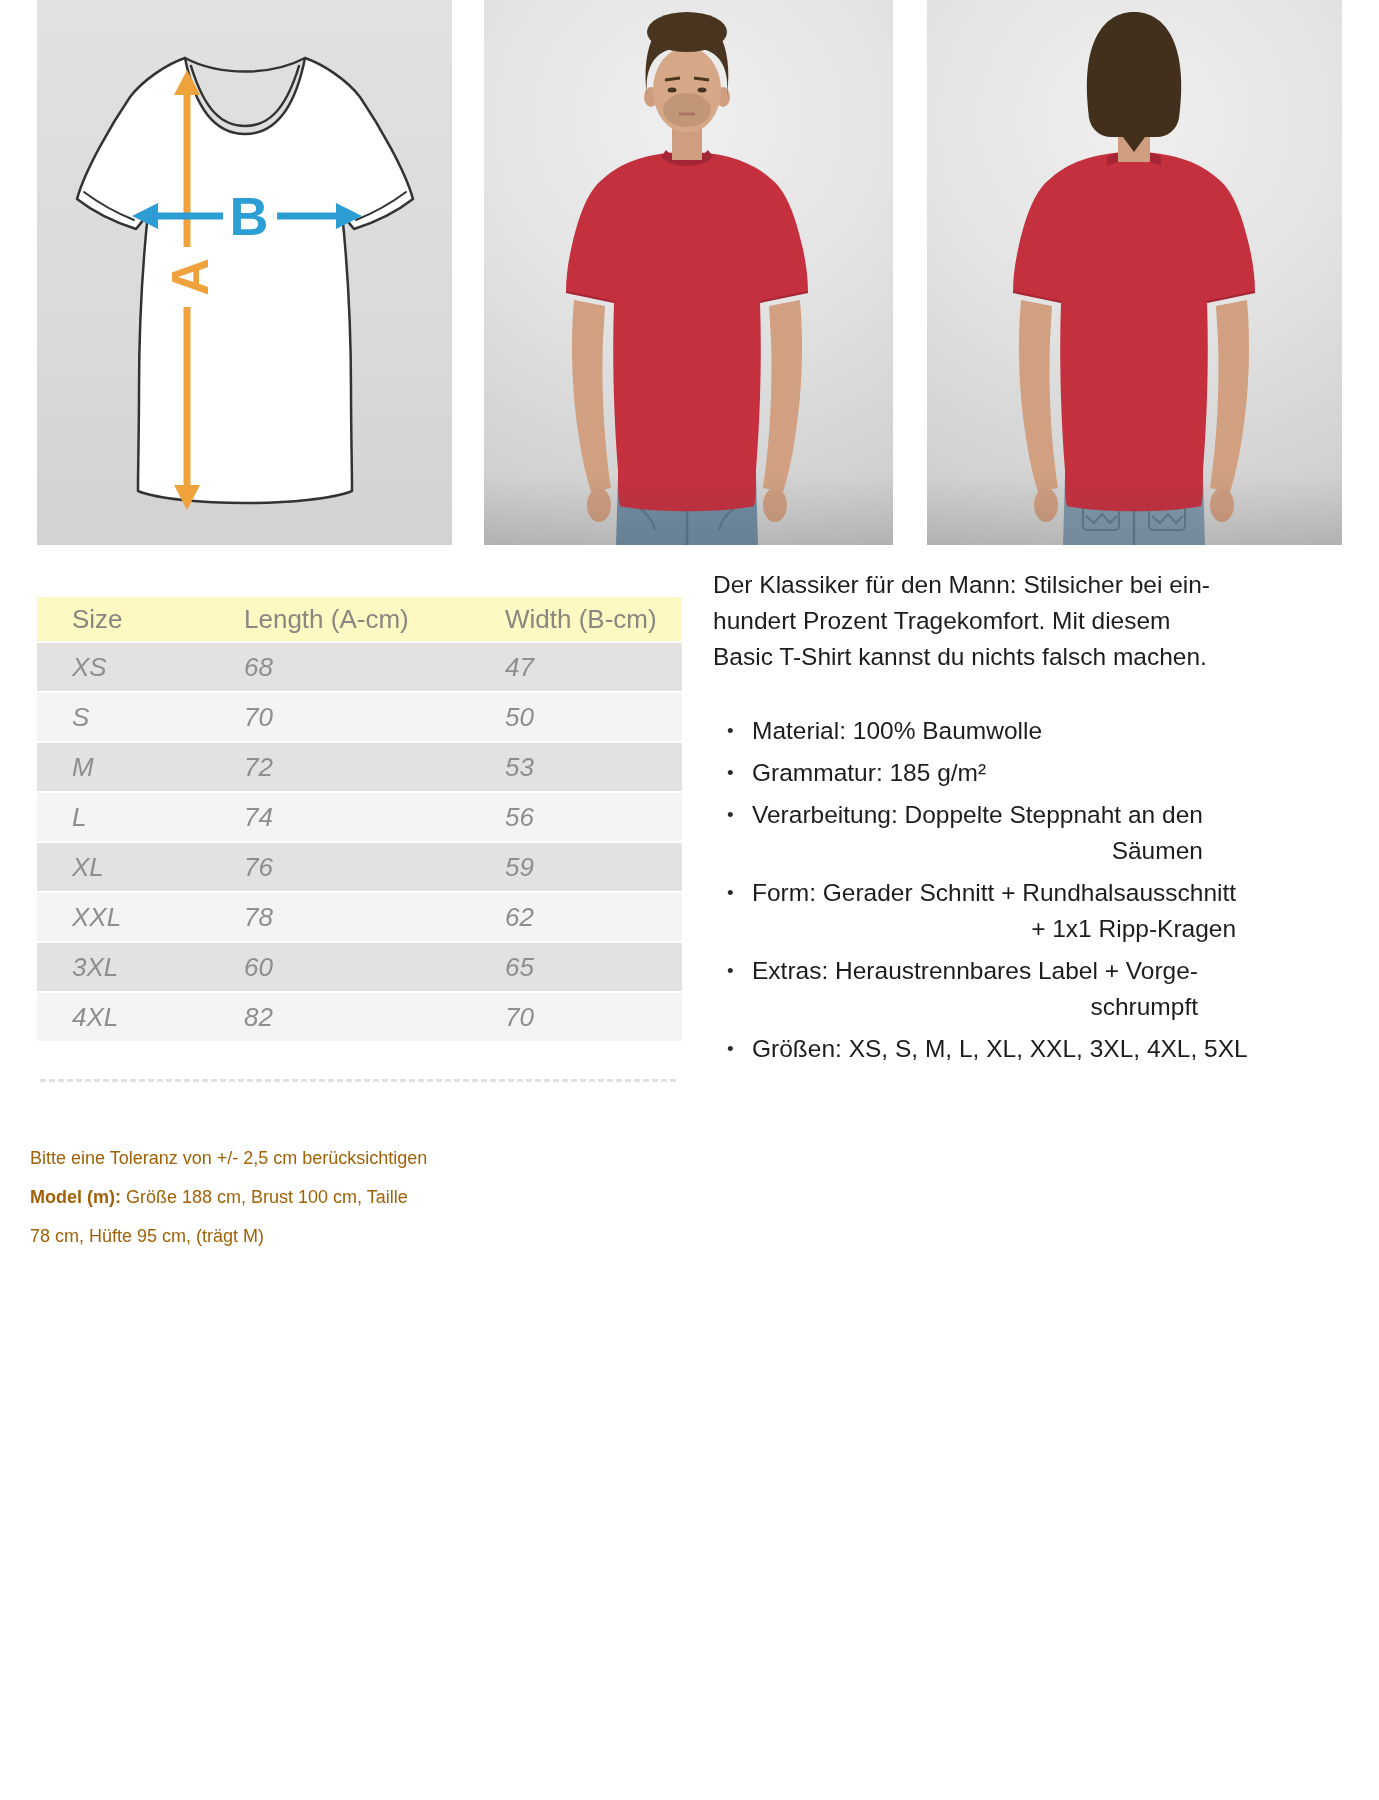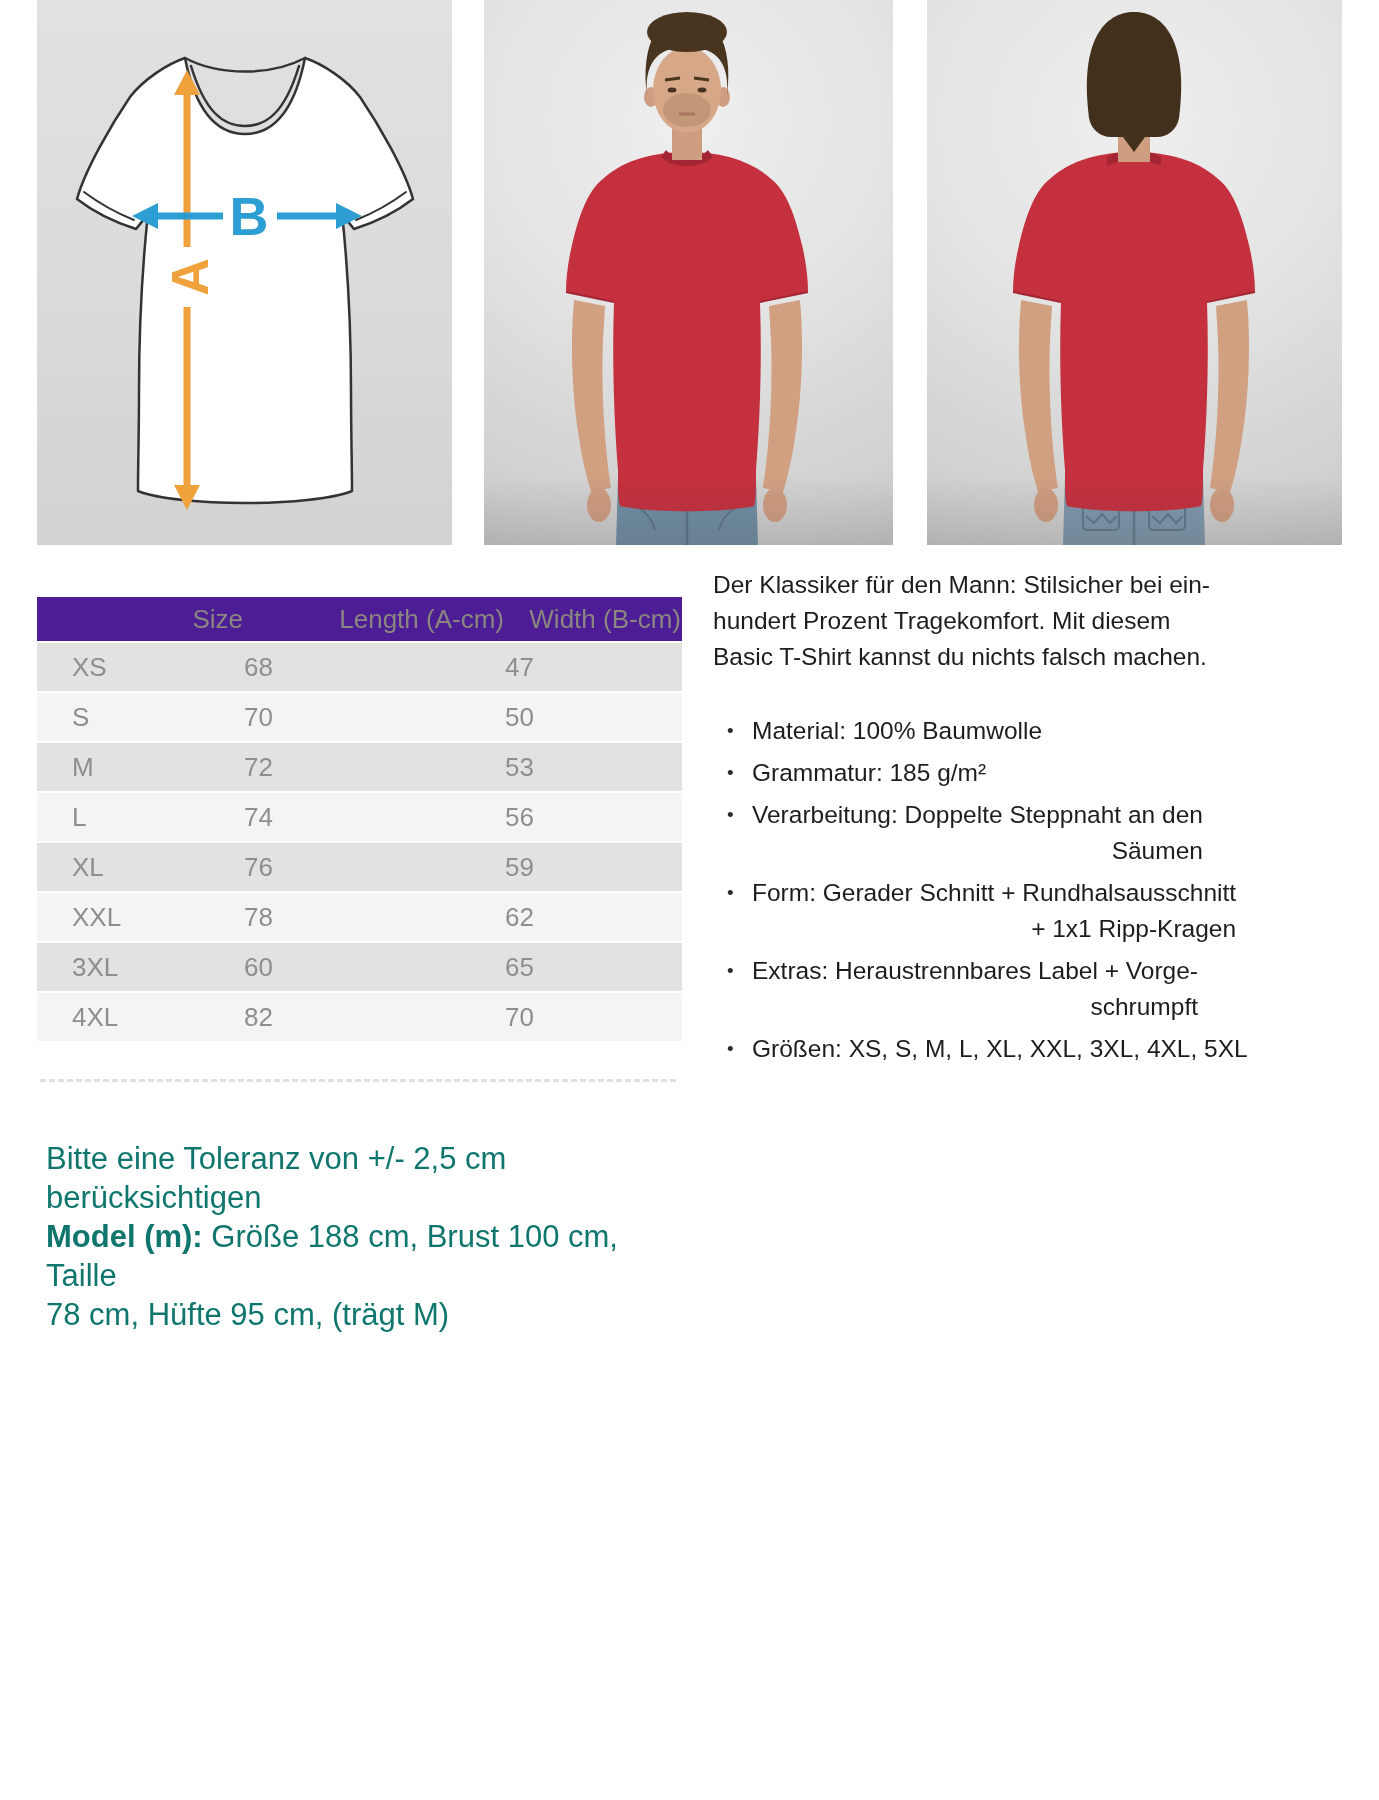--- a/index.html
+++ b/index.html
@@ -12,32 +12,32 @@
   #panel-diagram{left:37px;width:415px;background:linear-gradient(180deg,#e1e1e1 0%,#dadad9 60%,#d3d2d1 100%);}
   #panel-front{left:484px;width:409px;background:radial-gradient(130% 95% at 50% 22%, #efefef 0%, #e3e3e3 40%, #cfcfcf 80%, #c2c2c2 100%);}
   #panel-back{left:927px;width:415px;background:radial-gradient(130% 95% at 50% 22%, #efefef 0%, #e3e3e3 40%, #cfcfcf 80%, #c2c2c2 100%);}
   .floor{position:absolute;left:0;right:0;bottom:0;height:70px;
          background:linear-gradient(180deg,rgba(0,0,0,0) 0%,rgba(60,60,60,.16) 100%);}
 
   
   table.size-table{position:absolute;left:37px;top:595px;width:645px;
                    border-collapse:separate;border-spacing:0 2px;
                    font-size:26px;table-layout:fixed;}
-  table.size-table th{height:42px;font-weight:400;text-align:right;color:#8a8680;background:#4c1d95;}
-  table.size-table td{height:46px;color:#8f8e8c;background:#f5f4f2;}
+  table.size-table th{height:42px;font-weight:400;text-align:left;color:#8a8680;background:#fef9c3;}
+  table.size-table td{height:46px;color:#8f8e8c;background:#f5f4f2;font-style:italic;}
   table.size-table tbody tr:nth-child(odd) td{background:#e4e2e1;}
   .size-table .c0{padding-left:35px;}
   .size-table th.c1, .size-table td.c1{padding-left:0;}
   .size-table th.c2, .size-table td.c2{padding-left:0;}
   .table-rule{position:absolute;left:40px;top:1079px;width:636px;height:0;
               border-top:3px dashed #e4e1dd;}
 
   
-  .note{position:absolute;left:46px;top:1139px;width:600px;
-        font-size:31px;line-height:39px;color:#0f766e;}
+  .note{position:absolute;left:30px;top:1139px;width:600px;
+        font-size:18px;line-height:39px;color:#a16207;}
   .note strong{font-weight:700;}
   .pre-line{white-space:pre-line;}
 
   
   .description{position:absolute;left:713px;top:567px;width:640px;
                font-size:24.5px;line-height:36px;color:#1d1d1d;}
   .description .intro{white-space:pre-line;}
   ul.bullets{list-style:none;margin:38px 0 0 0;padding:0;}
   ul.bullets li{display:flex;margin:0 0 6px 0;}
   ul.bullets .dot{flex:0 0 25px;margin-left:14px;font-size:19px;color:#2b2b2b;line-height:36px;}

